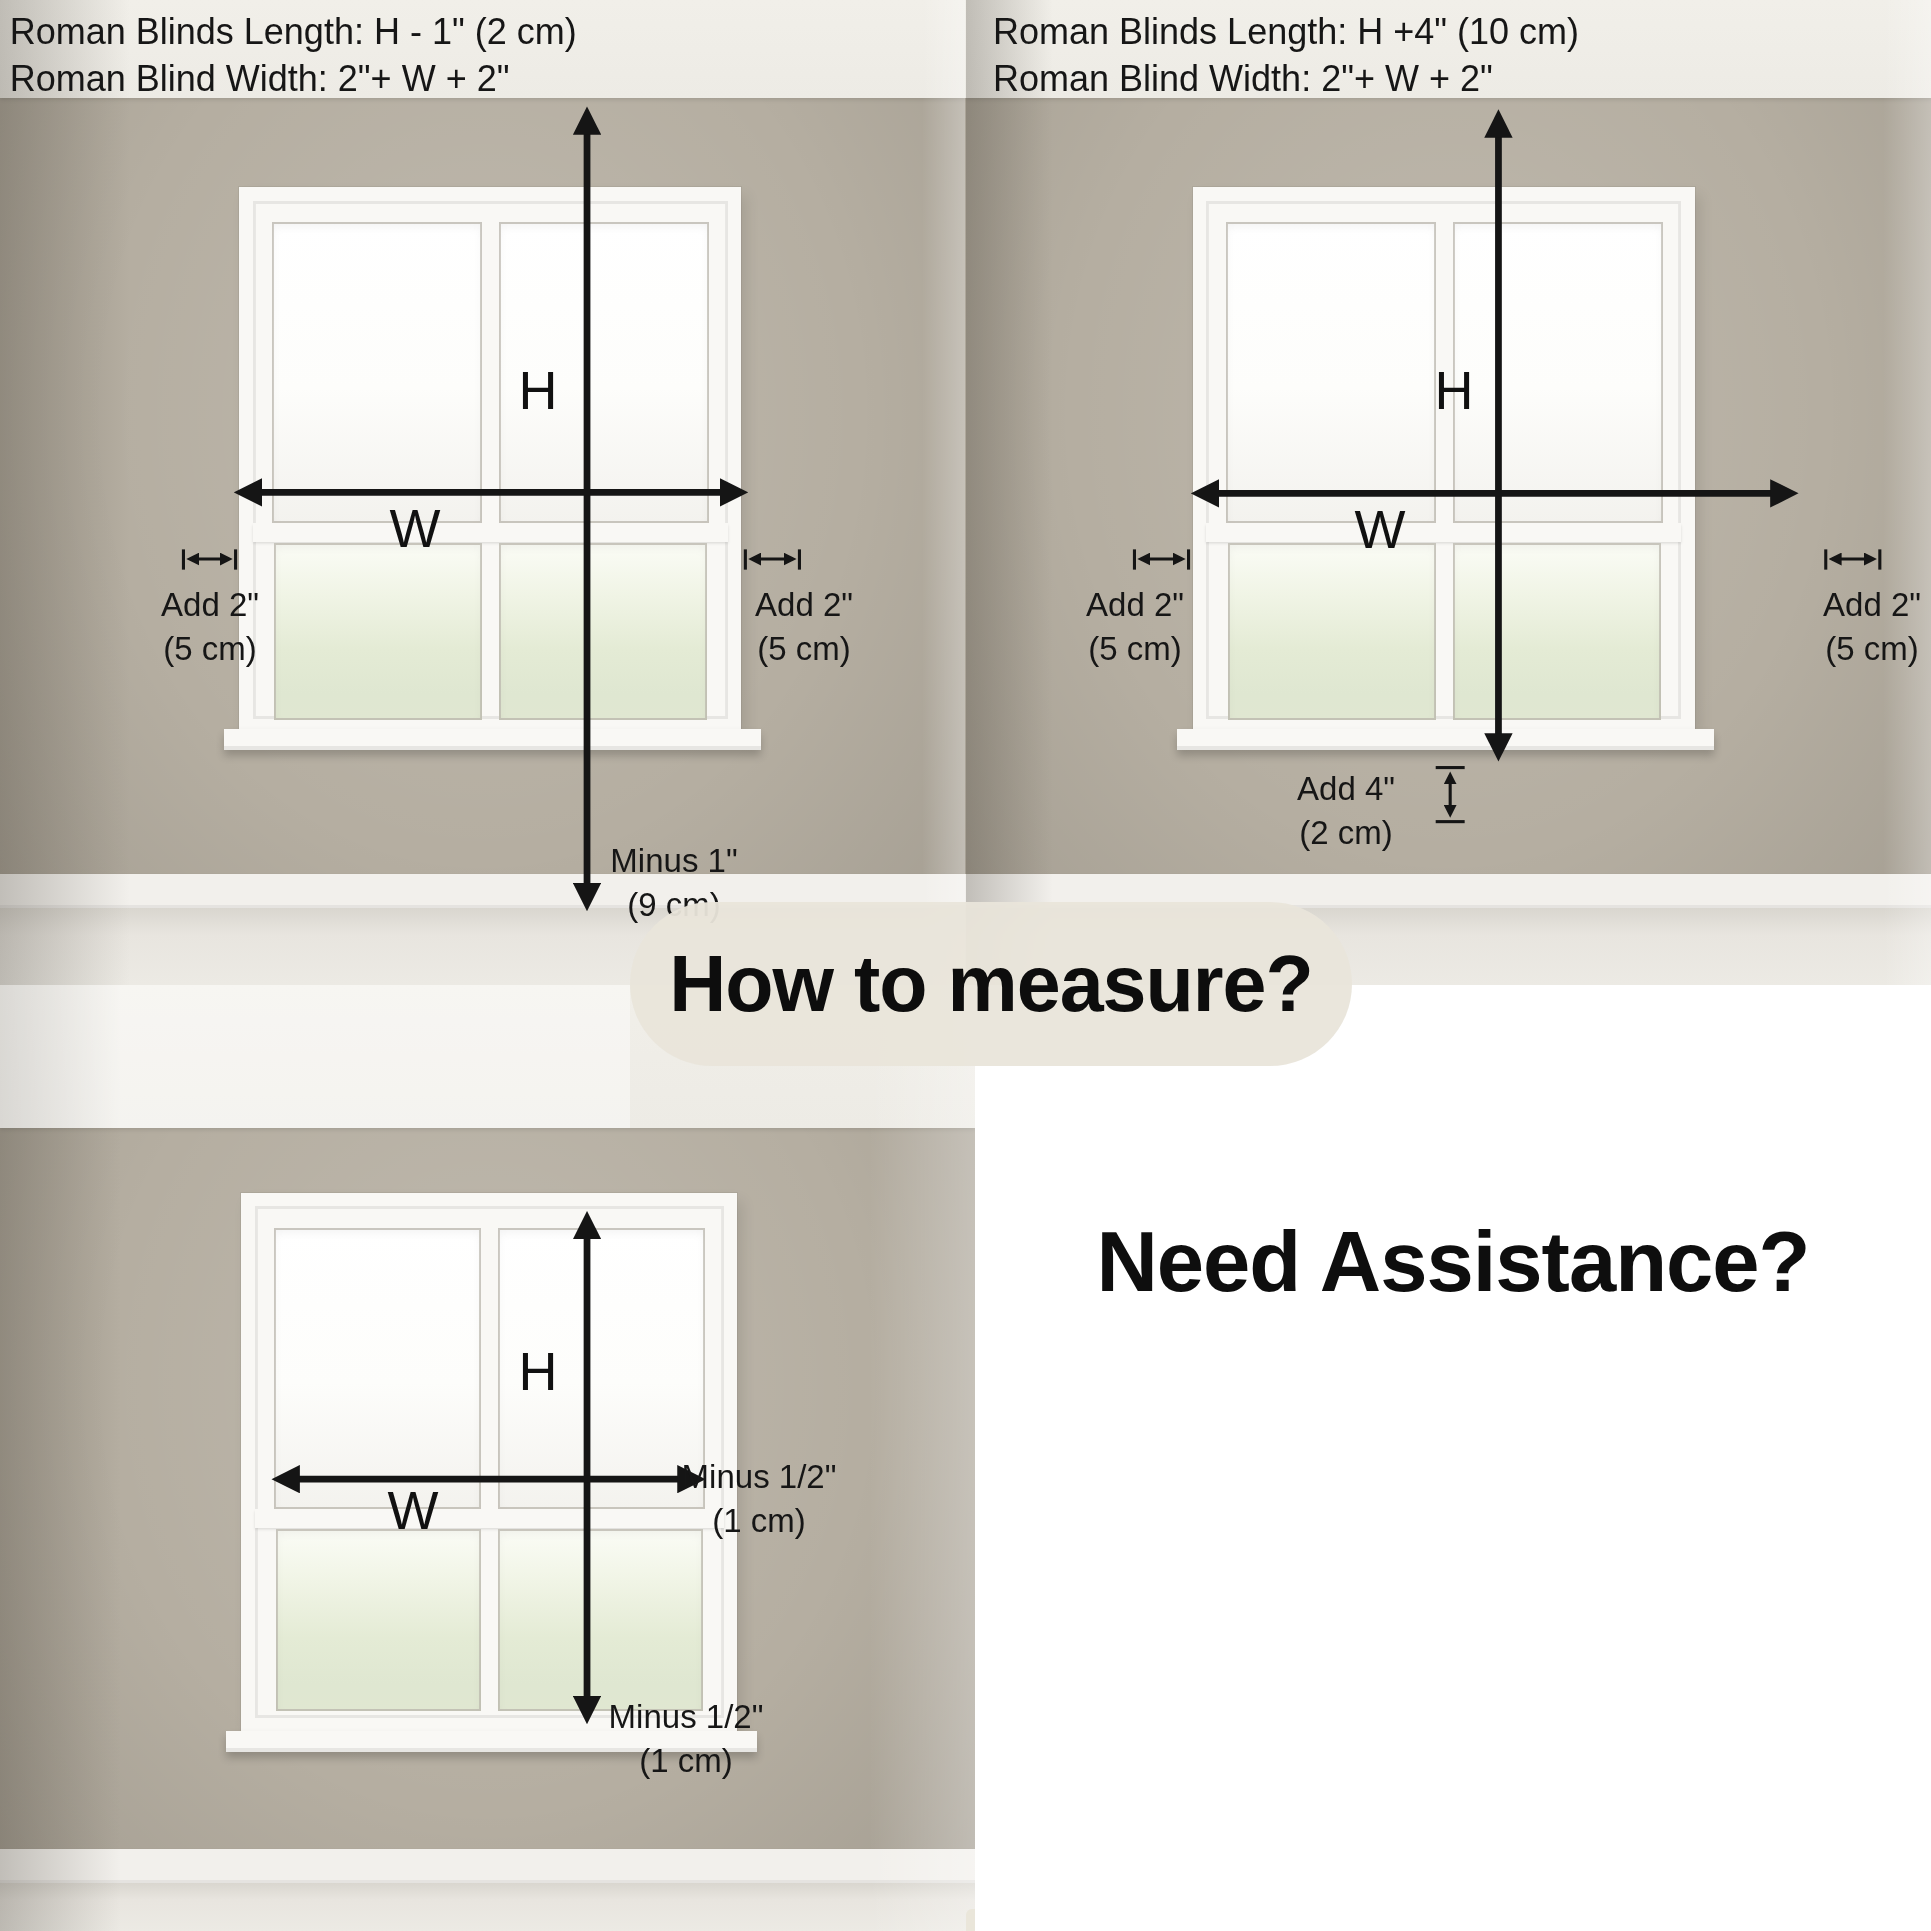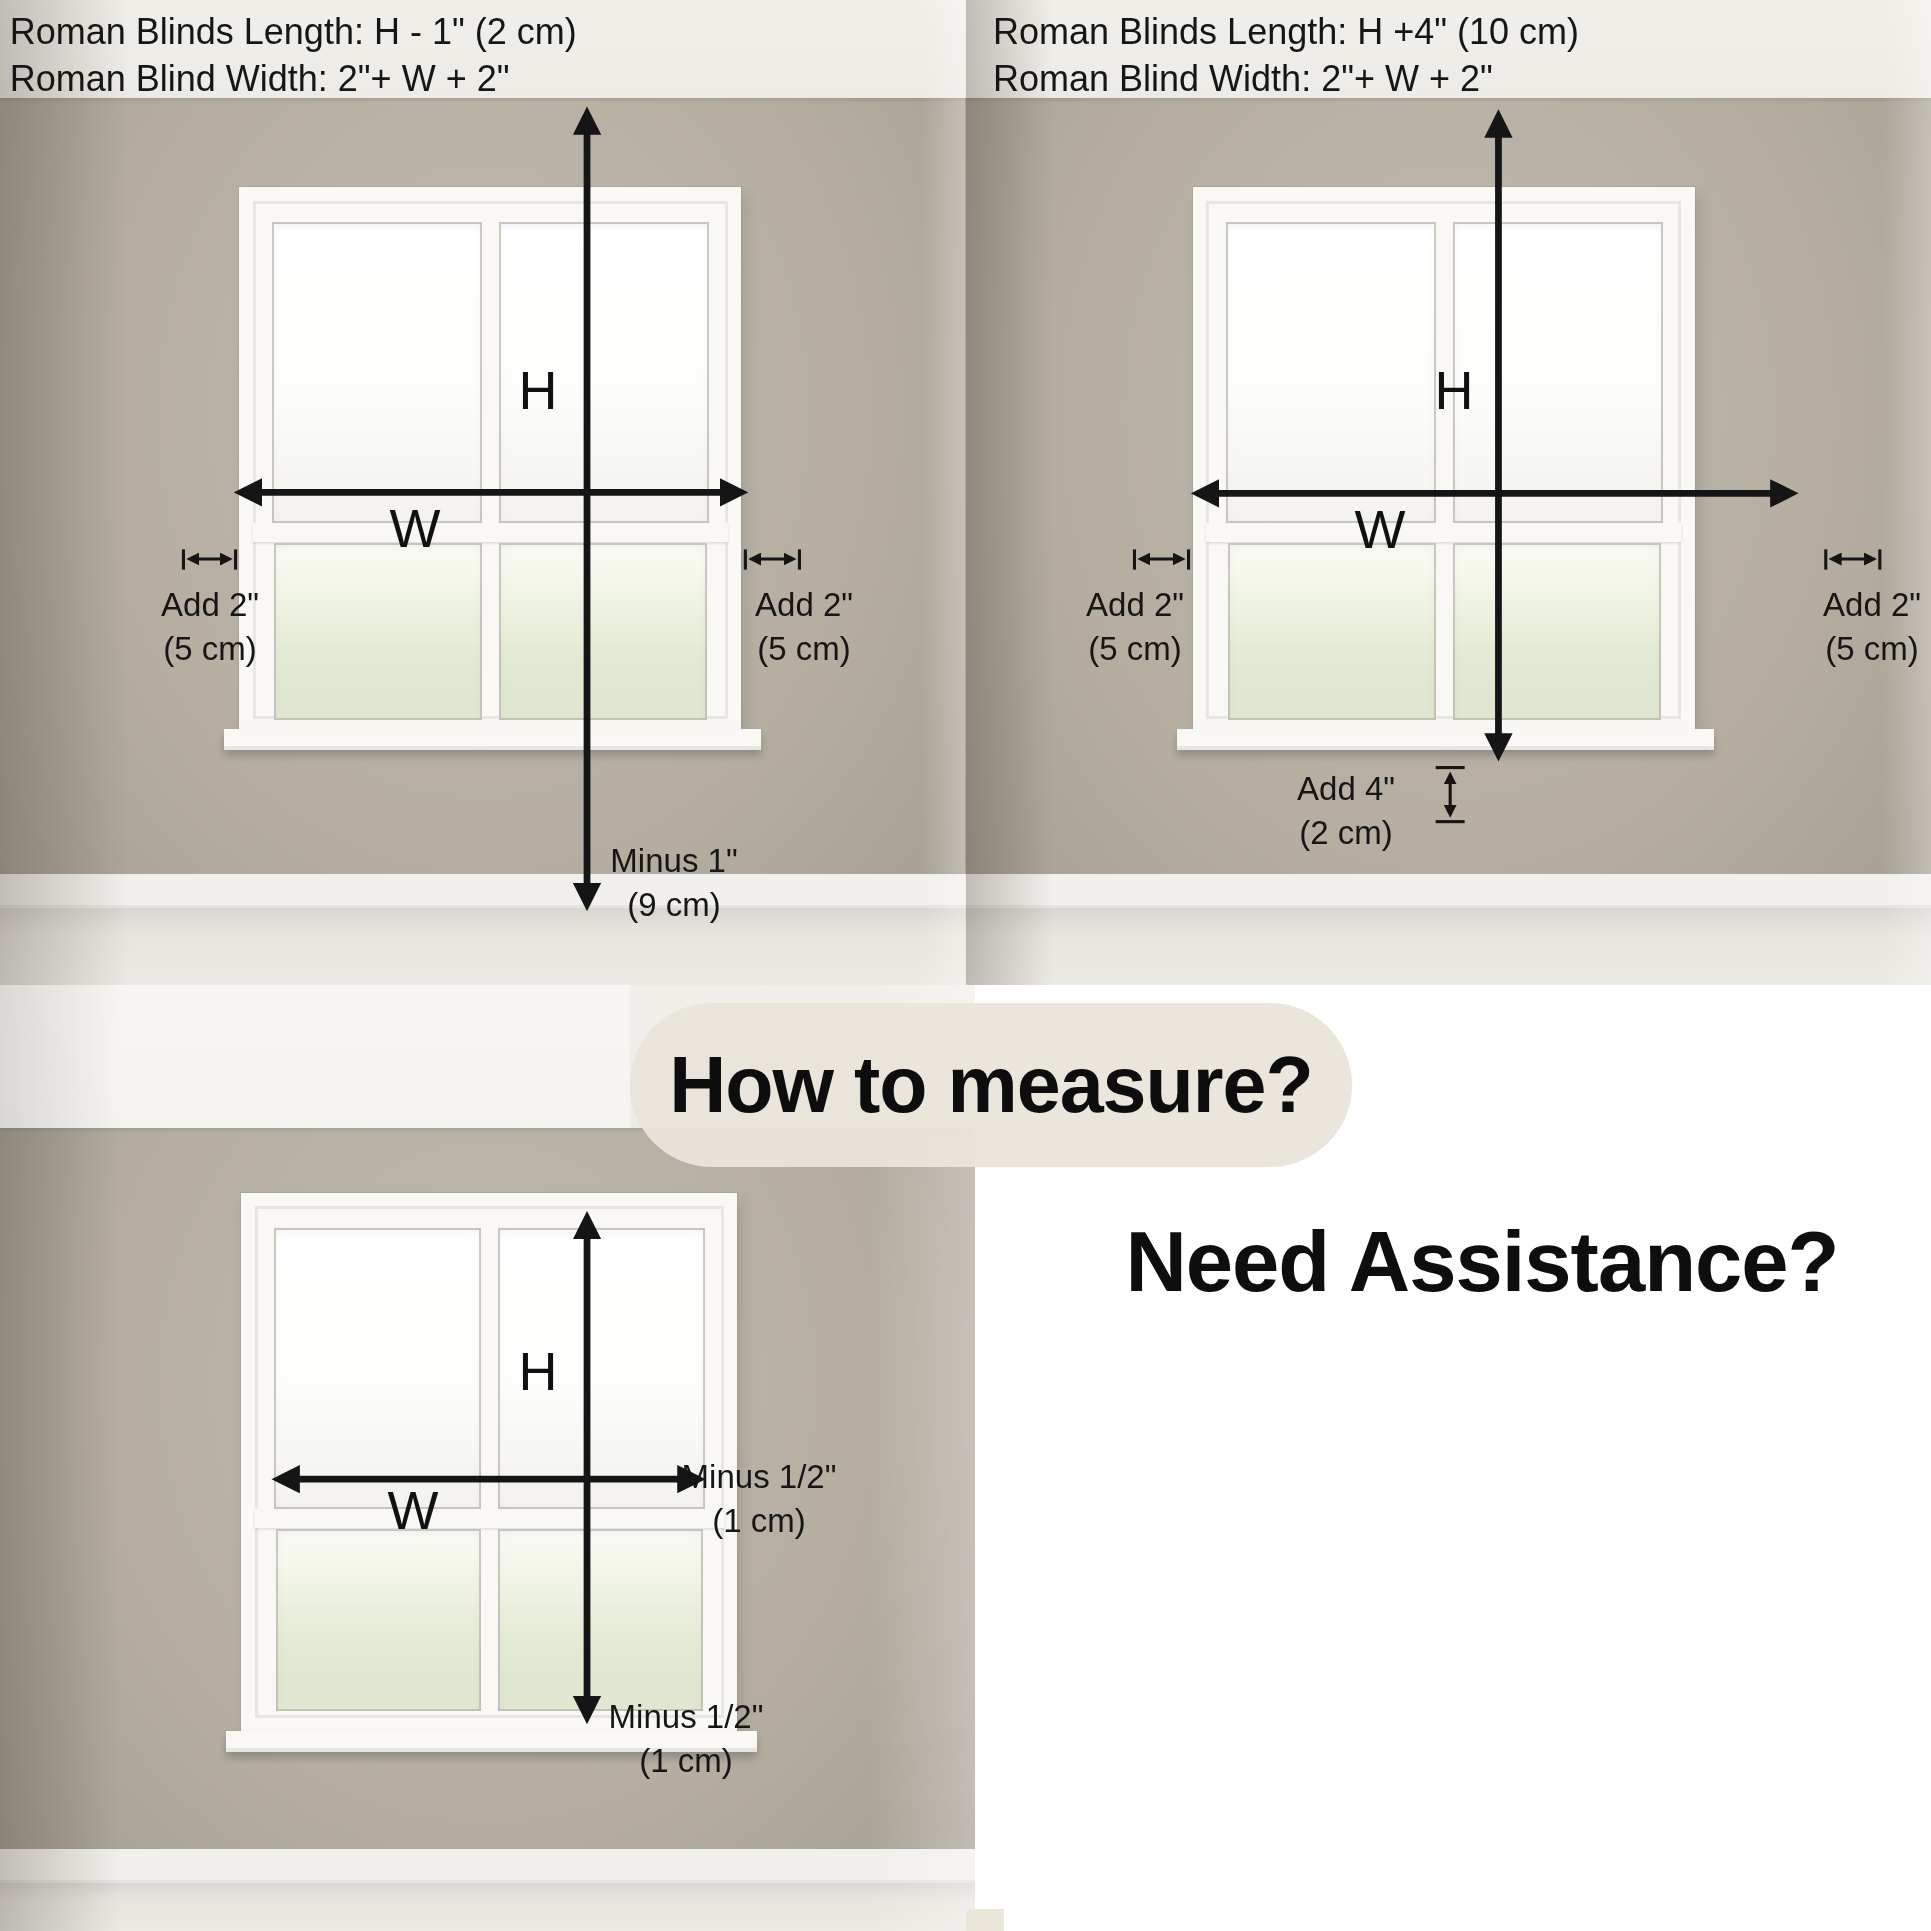--- a/index.html
+++ b/index.html
@@ -22,26 +22,26 @@
   .rail{position:absolute;background:var(--frame);box-shadow:0 1.9px 2.9px rgba(0,0,0,.12);}
   .sill{position:absolute;background:var(--frame);box-shadow:0 5.8px 8.7px rgba(0,0,0,.20), inset 0 -3.9px 0 rgba(0,0,0,.07);}
   
   .opt-head{position:absolute;z-index:55;font-size:36px;line-height:47px;white-space:nowrap;color:#161616;}
   .opt-head .t{font-weight:700;}
   .letter{position:absolute;z-index:50;font-size:54px;line-height:54px;transform:translateX(-50%);color:#111;}
   .note{position:absolute;z-index:50;font-size:33px;line-height:44px;text-align:center;transform:translateX(-50%);white-space:nowrap;color:#161616;}
   svg.overlay{position:absolute;left:0;top:0;z-index:40;pointer-events:none;}
   svg.overlay line{stroke:#151515;}
   
-  .pill{position:absolute;left:630px;top:1003px;width:722px;height:164px;border-radius:82px;
+  .pill{position:absolute;left:630px;top:902px;width:722px;height:164px;border-radius:82px;
         background:rgba(233,229,218,.95);z-index:60;display:flex;align-items:center;justify-content:center;}
   .pill .txt{font-size:79px;font-weight:700;letter-spacing:-1px;color:#0d0d0d;}
   
   .panel{position:absolute;left:975px;top:985px;width:956px;height:946px;background:var(--panel);z-index:20;}
-  .panel-layer{position:absolute;left:0;top:0;width:1806px;height:1931px;z-index:30;pointer-events:none;margin-left:29px;}
+  .panel-layer{position:absolute;left:0;top:0;width:1806px;height:1931px;z-index:30;pointer-events:none;}
   .bullet{position:absolute;display:flex;align-items:flex-start;font-size:50px;line-height:58px;white-space:nowrap;color:#181818;}
   .bullet .dot{width:20px;height:20px;border-radius:50%;background:#111;margin-top:18.3px;margin-right:22px;flex:0 0 auto;}
   .sliver{position:absolute;left:966px;top:1909px;width:271px;height:22px;background:#eae6da;border-radius:5.8px 19.3px 0 0;z-index:25;}
   .band3{position:absolute;left:0;top:985px;width:630px;height:143px;background:rgba(255,255,255,.42);z-index:35;}
 </style>
 </head>
 <body>
 
 <div id="canvas">
 

